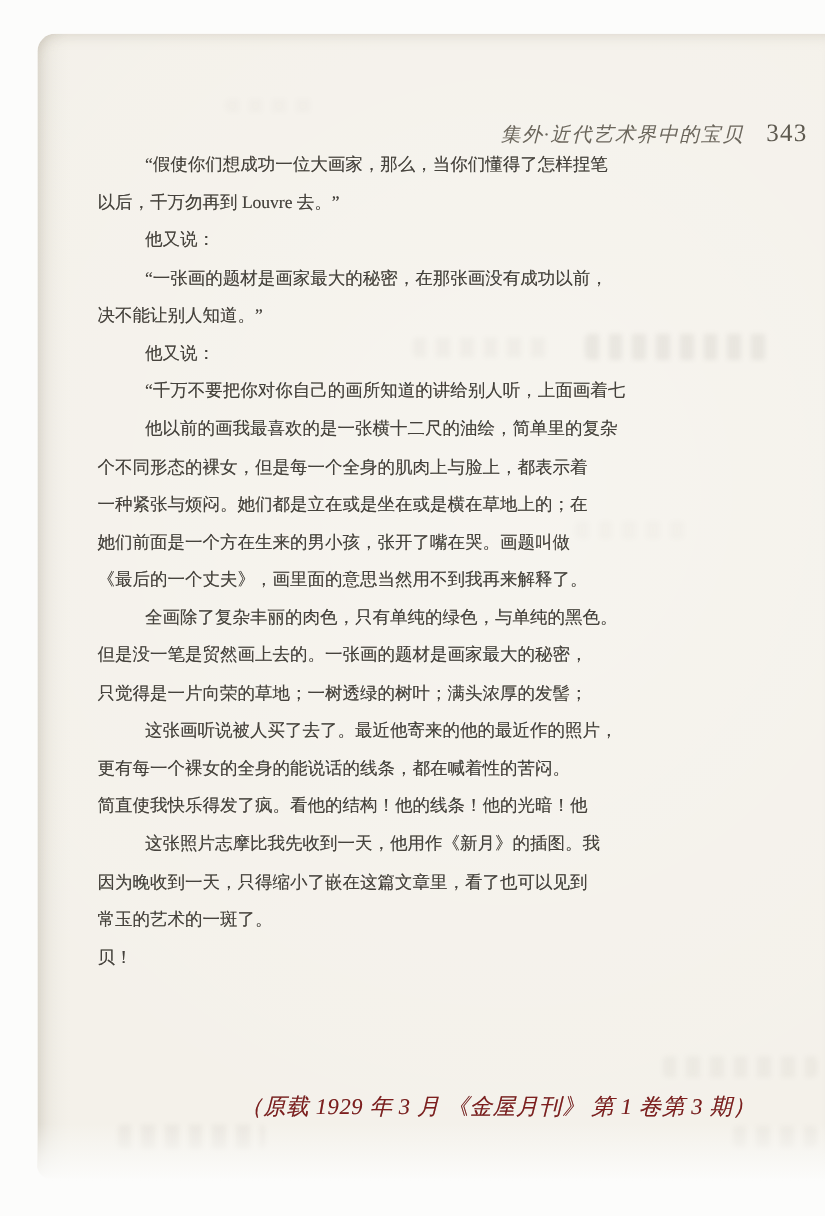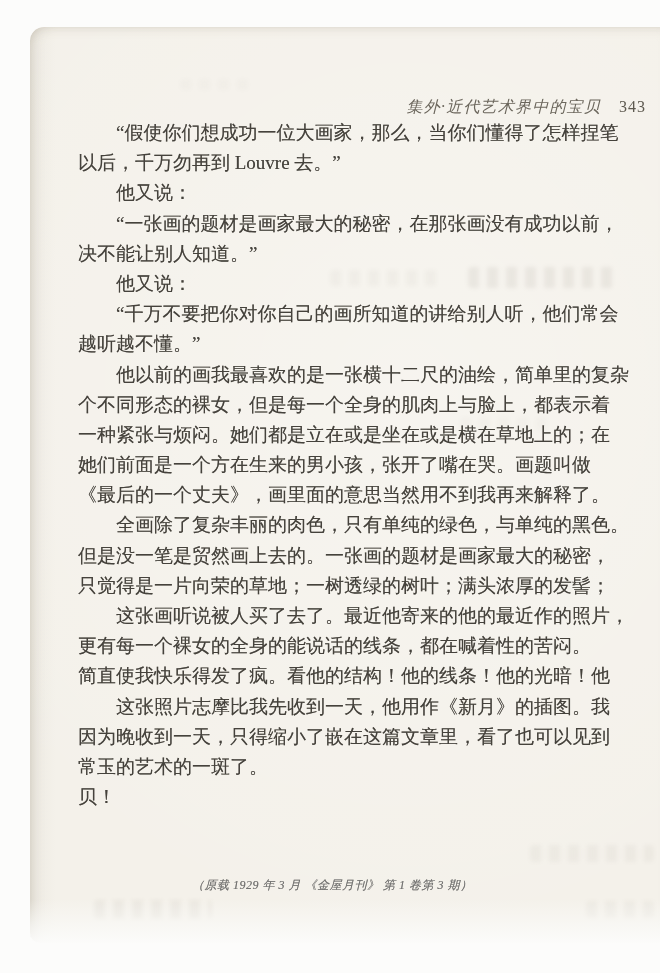--- a/index.html
+++ b/index.html
@@ -46,42 +46,42 @@
     font-size:16px;
     line-height:22px;
     letter-spacing:1.2px;
     white-space:nowrap;
   }
   .running-header .page-num{
     font-style:normal;
     margin-left:18px;
     letter-spacing:1px;
     color:#5d594f;
-    font-size:16px;
+    font-size:20px;
     font-family:Liberation Serif, serif;
   }
   .body-text{
     position:absolute;left:78px;top:118px;width:548px;
   }
   .line{
-    font-size:19px;
+    font-size:14px;
     line-height:30.2px;
     height:30.2px;
     color:var(--ink);
     letter-spacing:0px;
     white-space:nowrap;
     text-shadow:0 0 .5px rgba(69,66,60,.55);
   }
   .line.indent{padding-left:38px;}
   .footer-citation{
     position:absolute;left:192px;top:872px;
-    font-size:12px;
+    font-size:18px;
     line-height:26px;
     font-style:italic;
-    color:#737373;
+    color:#7f1d1d;
     letter-spacing:.5px;
     white-space:nowrap;
     text-shadow:0 0 .5px rgba(74,71,63,.5);
   }
   
   .bleed{
     position:absolute;
     background:repeating-linear-gradient(90deg,
       rgba(125,118,105,.5) 0px, rgba(125,118,105,.5) 11px,
       rgba(125,118,105,0) 11px, rgba(125,118,105,0) 19px);
@@ -115,22 +115,21 @@
     <div class="bleed b5"></div>
   </div>
 
   <div class="body-text">
       <div class="line indent">“假使你们想成功一位大画家，那么，当你们懂得了怎样捏笔</div>
       <div class="line">以后，千万勿再到 Louvre 去。”</div>
       <div class="line indent">他又说：</div>
       <div class="line indent">“一张画的题材是画家最大的秘密，在那张画没有成功以前，</div>
       <div class="line">决不能让别人知道。”</div>
       <div class="line indent">他又说：</div>
-      <div class="line indent">“千万不要把你对你自己的画所知道的讲给别人听，他们常会</div>
-      <div class="line">越听越不懂。”</div>
+      <div class="line indent">“千万不要把你对你自己的画所知道的讲给别人听，上面画着七</div>
       <div class="line indent">他以前的画我最喜欢的是一张横十二尺的油绘，简单里的复杂</div>
       <div class="line">个不同形态的裸女，但是每一个全身的肌肉上与脸上，都表示着</div>
       <div class="line">一种紧张与烦闷。她们都是立在或是坐在或是横在草地上的；在</div>
       <div class="line">她们前面是一个方在生来的男小孩，张开了嘴在哭。画题叫做</div>
       <div class="line">《最后的一个丈夫》，画里面的意思当然用不到我再来解释了。</div>
       <div class="line indent">全画除了复杂丰丽的肉色，只有单纯的绿色，与单纯的黑色。</div>
       <div class="line">但是没一笔是贸然画上去的。一张画的题材是画家最大的秘密，</div>
       <div class="line">只觉得是一片向荣的草地；一树透绿的树叶；满头浓厚的发髻；</div>
       <div class="line indent">这张画听说被人买了去了。最近他寄来的他的最近作的照片，</div>
       <div class="line">更有每一个裸女的全身的能说话的线条，都在喊着性的苦闷。</div>

